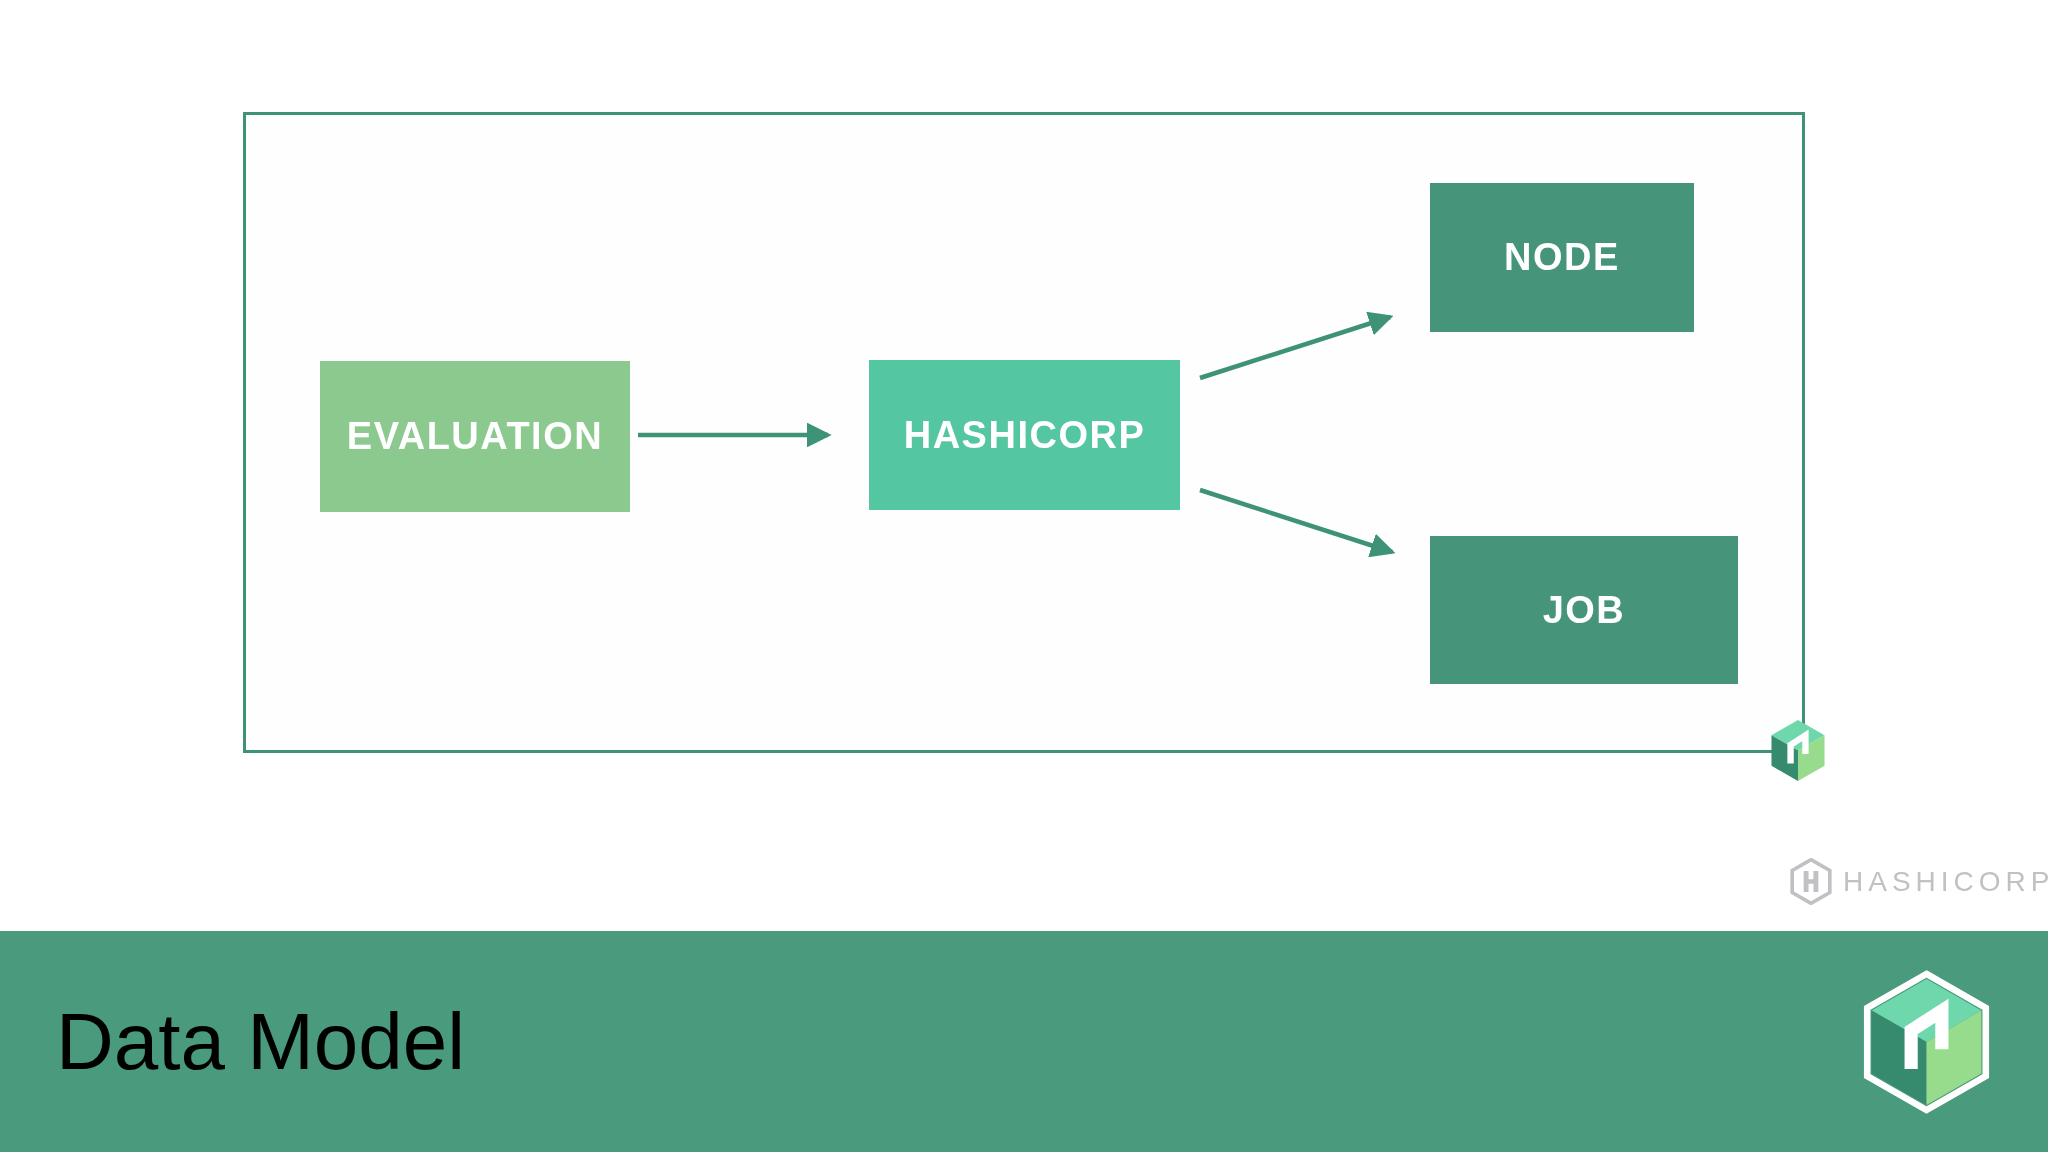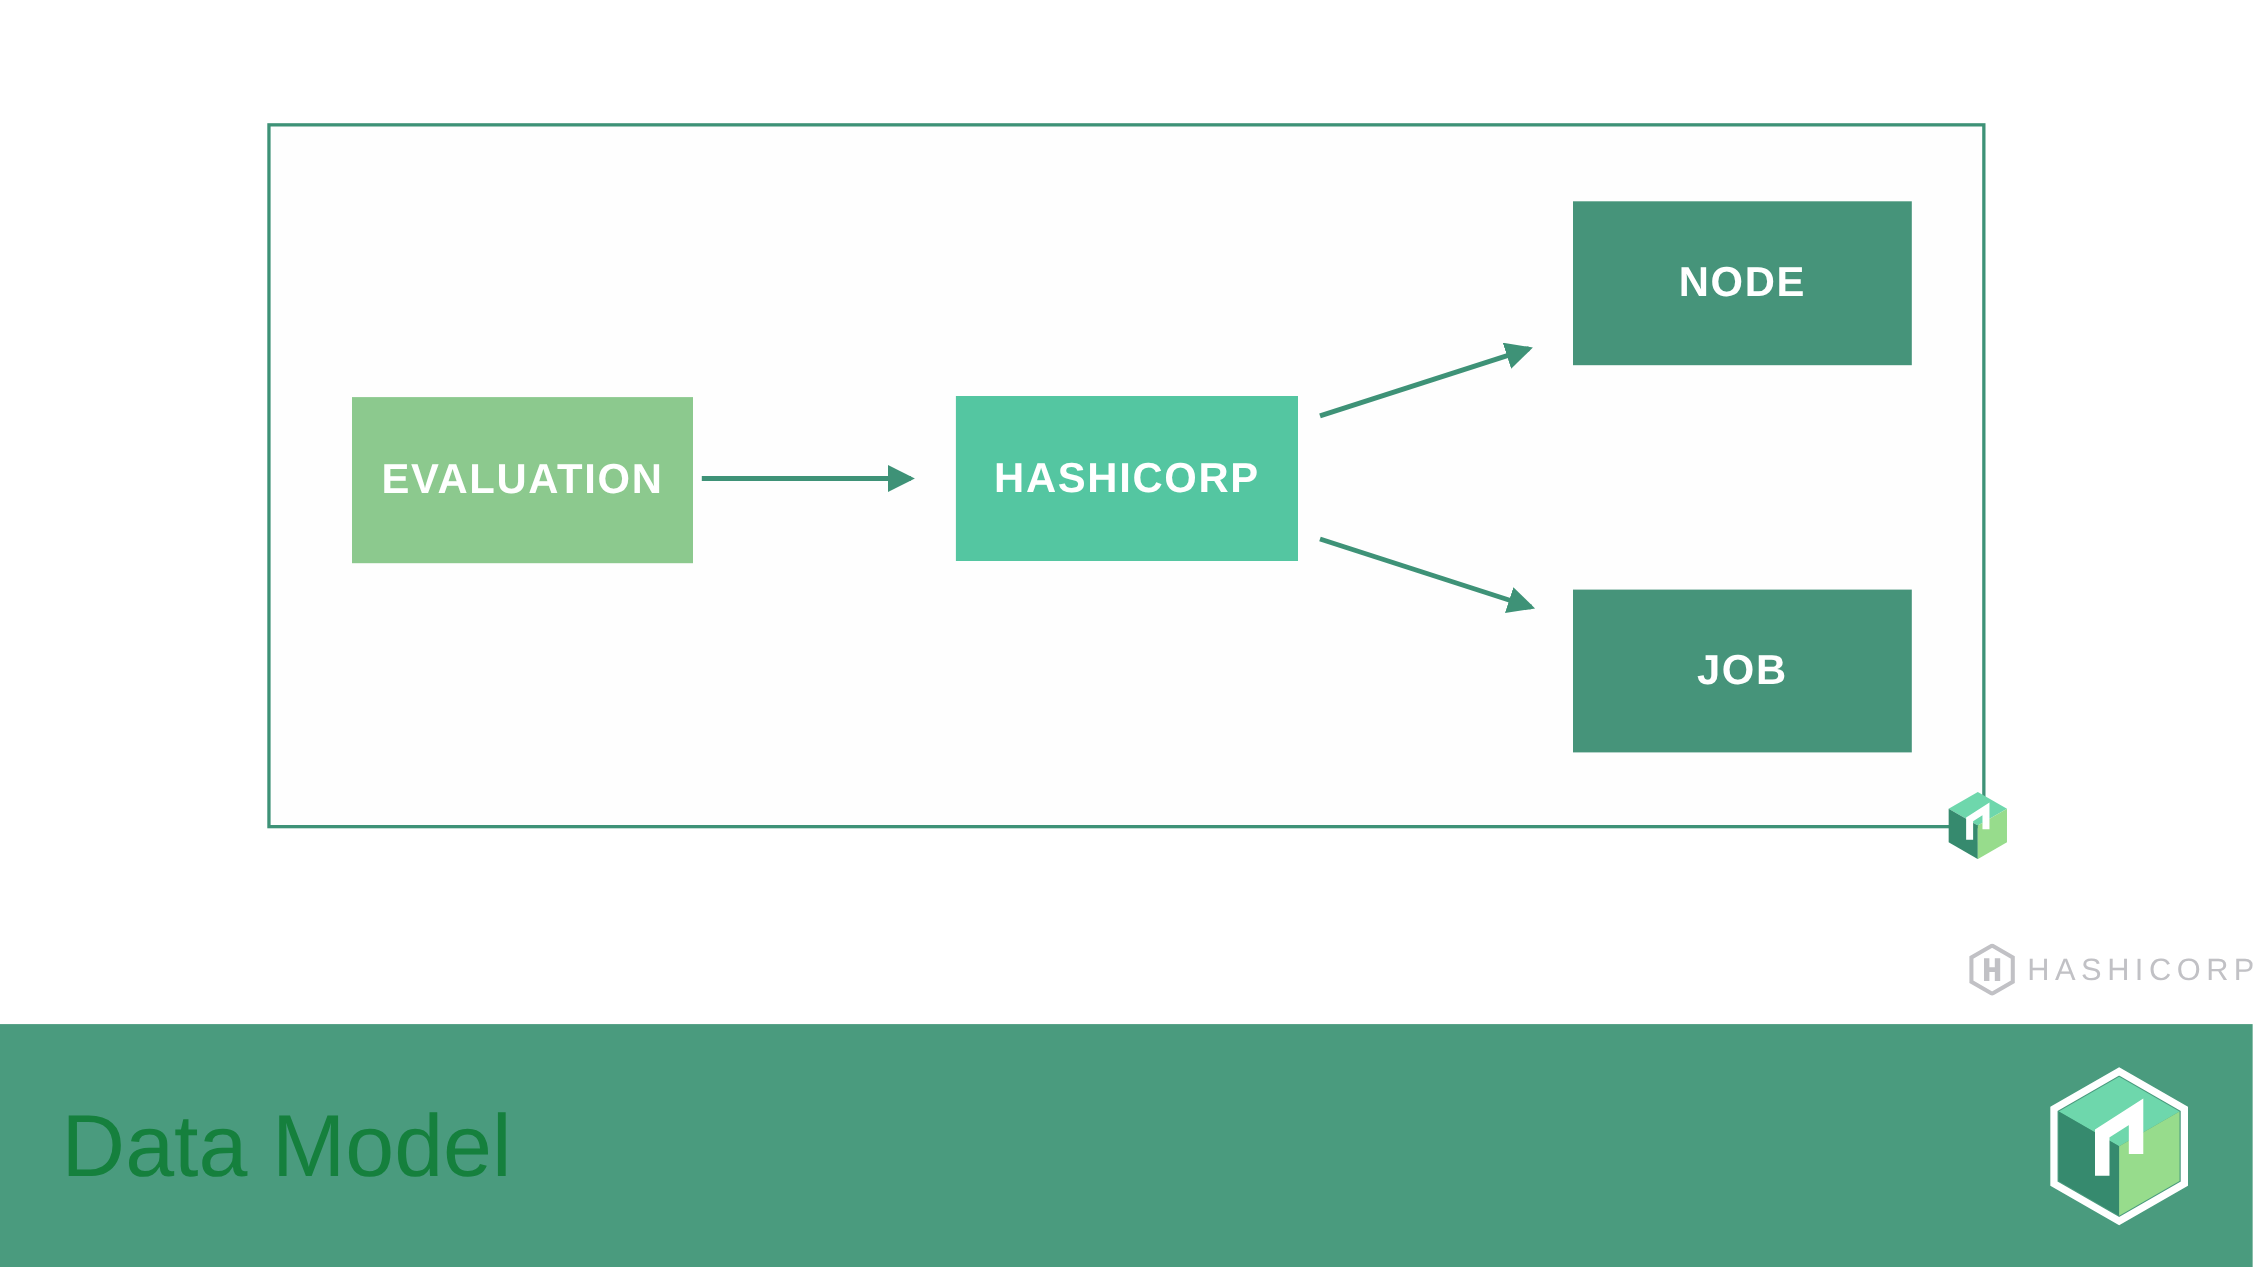--- a/index.html
+++ b/index.html
@@ -26,21 +26,21 @@
     display: flex;
     align-items: center;
     justify-content: center;
     color: #ffffff;
     font-size: 38px;
     font-weight: bold;
     letter-spacing: 1.5px;
   }
   .dbox-evaluation { left: 308px;  top: 361px; width: 310px; height: 151px; }
   .dbox-allocation { left: 869px;  top: 360px; width: 311px; height: 150px; }
-  .dbox-node       { left: 1430px; top: 183px; width: 308px; height: 149px; }
+  .dbox-node       { left: 1430px; top: 183px; width: 264px; height: 149px; }
   .dbox-job        { left: 1430px; top: 536px; width: 308px; height: 148px; }
 
   .arrow-layer {
     position: absolute;
     left: 0; top: 0;
     width: 2048px; height: 1152px;
     pointer-events: none;
   }
 
   
@@ -125,21 +125,21 @@
 
 <div class="hashicorp">
   <svg width="42" height="47" viewBox="0 0 100 115">
     <polygon points="50,4 96,30.5 96,84.5 50,111 4,84.5 4,30.5" fill="none" stroke="#C1C1C5" stroke-width="9"></polygon>
     <path d="M32,32 h12 v20 h12 v-20 h12 v51 h-12 v-20 h-12 v20 h-12 z" fill="#C1C1C5"></path>
   </svg>
   <span class="hashicorp-text" style="color: rgb(193, 193, 197);">HASHICORP</span>
 </div>
 
 <div class="footer" style="background: rgb(74, 155, 126);"></div>
-<div class="footer-title" style="color: #15803d;">Data Model</div>
+<div class="footer-title" style="color: #000000;">Data Model</div>
 
 <svg class="footer-logo" viewBox="-9 -9 118 133">
   <polygon points="50,0 100,28.75 50,57.5 0,28.75" fill="#6ED7AC"></polygon>
   <polygon points="0,28.75 50,57.5 50,115 0,86.25" fill="#368A6E"></polygon>
   <polygon points="100,28.75 100,86.25 50,115 50,57.5" fill="#97DC8C"></polygon>
   <path d="M36,82 L36,47 L64,29 L64,64" fill="none" stroke="#FFFFFF" stroke-width="12"></path>
   <polygon points="50,-4.5 104,26.5 104,88.5 50,119.5 -4,88.5 -4,26.5" fill="none" stroke="#FFFFFF" stroke-width="6"></polygon>
 </svg>
 
 </body></html>

